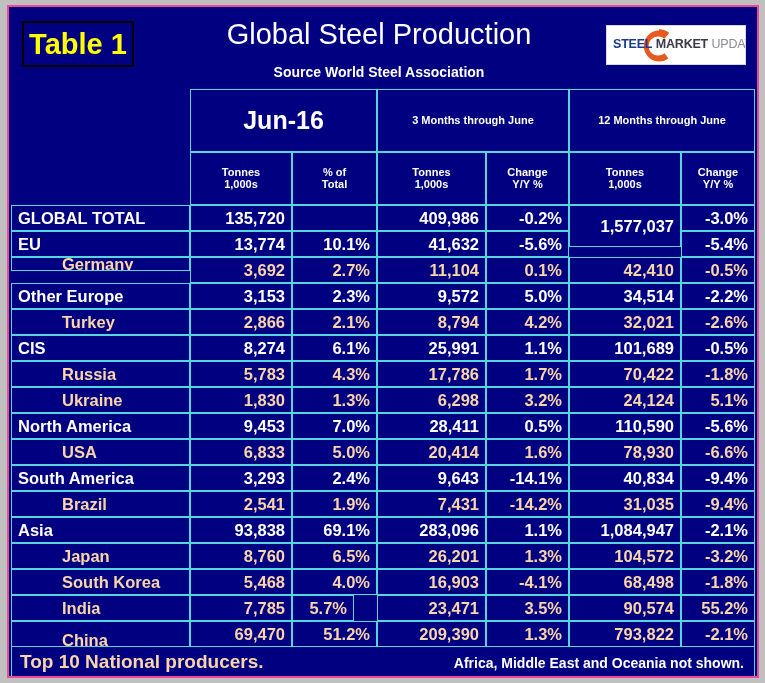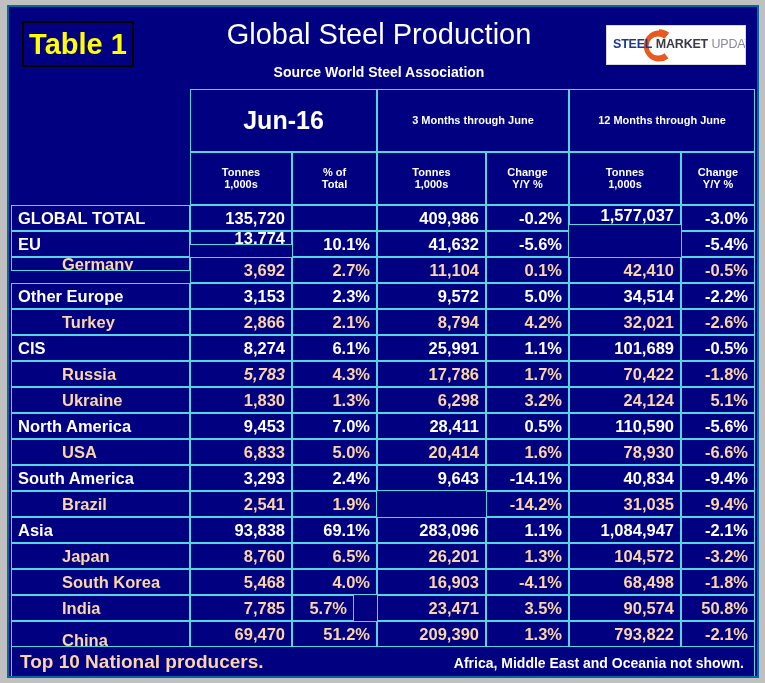--- a/index.html
+++ b/index.html
@@ -7,21 +7,21 @@
     width: 765px; height: 683px;
     background: #c0c0c0;
     font-family: "Liberation Sans", sans-serif;
     overflow: hidden;
   }
   #frame {
     position: absolute;
     left: 7px; top: 5px;
     width: 752px; height: 673px;
     background: #000080;
-    border: 2px solid #0369a1;
+    border: 2px solid #ec4899;
     overflow: hidden;
   }
   
   #header-band {
     position: absolute; left: 0; top: 0;
     width: 748px; height: 80px;
   }
   #table-badge {
     position: absolute; left: 13px; top: 14px;
     width: 112px; height: 46px;
@@ -200,24 +200,24 @@
       </div>
       <div class="cell hdr hdr-2line" style="left: 672px; top: 145px; width: 74px; height: 53px;">
         <div>Change</div>
         <div>Y/Y %</div>
       </div>
       <div class="cell lbl region" style="left: 2px; top: 198px; width: 179px; height: 26px;">GLOBAL TOTAL</div>
       <div class="cell num region" style="left: 181px; top: 198px; width: 102px; height: 26px; padding-left: 38px;">135,720</div>
       <div class="cell num region" style="left: 283px; top: 198px; width: 85px; height: 26px;"></div>
       <div class="cell num region" style="left: 368px; top: 198px; width: 109px; height: 26px;">409,986</div>
       <div class="cell num region" style="left: 477px; top: 198px; width: 83px; height: 26px;">-0.2%</div>
-      <div class="cell num region" style="left: 560px; top: 198px; width: 112px; height: 20px;">1,577,037</div>
+      <div class="cell num region" style="left: 560px; top: 198px; width: 112px; height: 42px;">1,577,037</div>
       <div class="cell num region" style="left: 672px; top: 198px; width: 74px; height: 26px;">-3.0%</div>
       <div class="cell lbl region" style="left: 2px; top: 224px; width: 179px; height: 26px;">EU</div>
-      <div class="cell num region" style="left: 181px; top: 224px; width: 102px; height: 14px;">13,774</div>
+      <div class="cell num region" style="left: 181px; top: 224px; width: 102px; height: 26px;">13,774</div>
       <div class="cell num region" style="left: 283px; top: 224px; width: 85px; height: 26px;">10.1%</div>
       <div class="cell num region" style="left: 368px; top: 224px; width: 109px; height: 26px;">41,632</div>
       <div class="cell num region" style="left: 477px; top: 224px; width: 83px; height: 26px;">-5.6%</div>
       <div class="cell num region" style="left: 560px; top: 224px; width: 112px; height: 26px; margin-top: 33px;">160,642</div>
       <div class="cell num region" style="left: 672px; top: 224px; width: 74px; height: 26px;">-5.4%</div>
       <div class="cell lbl country" style="left: 2px; top: 250px; width: 179px; height: 14px;">Germany</div>
       <div class="cell num country" style="left: 181px; top: 250px; width: 102px; height: 26px;">3,692</div>
       <div class="cell num country" style="left: 283px; top: 250px; width: 85px; height: 26px;">2.7%</div>
       <div class="cell num country" style="left: 368px; top: 250px; width: 109px; height: 26px;">11,104</div>
       <div class="cell num country" style="left: 477px; top: 250px; width: 83px; height: 26px;">0.1%</div>
@@ -238,21 +238,21 @@
       <div class="cell num country" style="left: 560px; top: 302px; width: 112px; height: 26px;">32,021</div>
       <div class="cell num country" style="left: 672px; top: 302px; width: 74px; height: 26px;">-2.6%</div>
       <div class="cell lbl region" style="left: 2px; top: 328px; width: 179px; height: 26px;">CIS</div>
       <div class="cell num region" style="left: 181px; top: 328px; width: 102px; height: 26px;">8,274</div>
       <div class="cell num region" style="left: 283px; top: 328px; width: 85px; height: 26px;">6.1%</div>
       <div class="cell num region" style="left: 368px; top: 328px; width: 109px; height: 26px;">25,991</div>
       <div class="cell num region" style="left: 477px; top: 328px; width: 83px; height: 26px;">1.1%</div>
       <div class="cell num region" style="left: 560px; top: 328px; width: 112px; height: 26px;">101,689</div>
       <div class="cell num region" style="left: 672px; top: 328px; width: 74px; height: 26px;">-0.5%</div>
       <div class="cell lbl country" style="left: 2px; top: 354px; width: 179px; height: 26px;">Russia</div>
-      <div class="cell num country" style="left: 181px; top: 354px; width: 102px; height: 26px; font-style: italic;">5,783</div>
+      <div class="cell num country" style="left: 181px; top: 354px; width: 102px; height: 26px;">5,783</div>
       <div class="cell num country" style="left: 283px; top: 354px; width: 85px; height: 26px;">4.3%</div>
       <div class="cell num country" style="left: 368px; top: 354px; width: 109px; height: 26px;">17,786</div>
       <div class="cell num country" style="left: 477px; top: 354px; width: 83px; height: 26px;">1.7%</div>
       <div class="cell num country" style="left: 560px; top: 354px; width: 112px; height: 26px;">70,422</div>
       <div class="cell num country" style="left: 672px; top: 354px; width: 74px; height: 26px;">-1.8%</div>
       <div class="cell lbl country" style="left: 2px; top: 380px; width: 179px; height: 26px;">Ukraine</div>
       <div class="cell num country" style="left: 181px; top: 380px; width: 102px; height: 26px;">1,830</div>
       <div class="cell num country" style="left: 283px; top: 380px; width: 85px; height: 26px;">1.3%</div>
       <div class="cell num country" style="left: 368px; top: 380px; width: 109px; height: 26px;">6,298</div>
       <div class="cell num country" style="left: 477px; top: 380px; width: 83px; height: 26px;">3.2%</div>
@@ -275,20 +275,21 @@
       <div class="cell lbl region" style="left: 2px; top: 458px; width: 179px; height: 26px;">South America</div>
       <div class="cell num region" style="left: 181px; top: 458px; width: 102px; height: 26px;">3,293</div>
       <div class="cell num region" style="left: 283px; top: 458px; width: 85px; height: 26px;">2.4%</div>
       <div class="cell num region" style="left: 368px; top: 458px; width: 109px; height: 26px;">9,643</div>
       <div class="cell num region" style="left: 477px; top: 458px; width: 83px; height: 26px;">-14.1%</div>
       <div class="cell num region" style="left: 560px; top: 458px; width: 112px; height: 26px;">40,834</div>
       <div class="cell num region" style="left: 672px; top: 458px; width: 74px; height: 26px;">-9.4%</div>
       <div class="cell lbl country" style="left: 2px; top: 484px; width: 179px; height: 26px;">Brazil</div>
       <div class="cell num country" style="left: 181px; top: 484px; width: 102px; height: 26px;">2,541</div>
       <div class="cell num country" style="left: 283px; top: 484px; width: 85px; height: 26px;">1.9%</div>
+      <div class="cell num country" style="left: 368px; top: 484px; width: 109px; height: 26px;">7,431</div>
       <div class="cell num country" style="left: 477px; top: 484px; width: 83px; height: 26px;">-14.2%</div>
       <div class="cell num country" style="left: 560px; top: 484px; width: 112px; height: 26px;">31,035</div>
       <div class="cell num country" style="left: 672px; top: 484px; width: 74px; height: 26px;">-9.4%</div>
       <div class="cell lbl region" style="left: 2px; top: 510px; width: 179px; height: 26px;">Asia</div>
       <div class="cell num region" style="left: 181px; top: 510px; width: 102px; height: 26px;">93,838</div>
       <div class="cell num region" style="left: 283px; top: 510px; width: 85px; height: 26px;">69.1%</div>
       <div class="cell num region" style="left: 368px; top: 510px; width: 109px; height: 26px;">283,096</div>
       <div class="cell num region" style="left: 477px; top: 510px; width: 83px; height: 26px;">1.1%</div>
       <div class="cell num region" style="left: 560px; top: 510px; width: 112px; height: 26px;">1,084,947</div>
       <div class="cell num region" style="left: 672px; top: 510px; width: 74px; height: 26px;">-2.1%</div>
@@ -305,21 +306,21 @@
       <div class="cell num country" style="left: 368px; top: 562px; width: 109px; height: 26px;">16,903</div>
       <div class="cell num country" style="left: 477px; top: 562px; width: 83px; height: 26px;">-4.1%</div>
       <div class="cell num country" style="left: 560px; top: 562px; width: 112px; height: 26px;">68,498</div>
       <div class="cell num country" style="left: 672px; top: 562px; width: 74px; height: 26px;">-1.8%</div>
       <div class="cell lbl country" style="left: 2px; top: 588px; width: 179px; height: 26px;">India</div>
       <div class="cell num country" style="left: 181px; top: 588px; width: 102px; height: 26px;">7,785</div>
       <div class="cell num country" style="left: 283px; top: 588px; width: 62px; height: 26px;">5.7%</div>
       <div class="cell num country" style="left: 368px; top: 588px; width: 109px; height: 26px;">23,471</div>
       <div class="cell num country" style="left: 477px; top: 588px; width: 83px; height: 26px;">3.5%</div>
       <div class="cell num country" style="left: 560px; top: 588px; width: 112px; height: 26px;">90,574</div>
-      <div class="cell num country" style="left: 672px; top: 588px; width: 74px; height: 26px;">50.8%</div>
+      <div class="cell num country" style="left: 672px; top: 588px; width: 74px; height: 26px;">55.2%</div>
       <div class="cell lbl country" style="left: 2px; top: 614px; width: 179px; height: 38px;">China</div>
       <div class="cell num country" style="left: 181px; top: 614px; width: 102px; height: 26px;">69,470</div>
       <div class="cell num country" style="left: 283px; top: 614px; width: 85px; height: 26px;">51.2%</div>
       <div class="cell num country" style="left: 368px; top: 614px; width: 109px; height: 26px;">209,390</div>
       <div class="cell num country" style="left: 477px; top: 614px; width: 83px; height: 26px;">1.3%</div>
       <div class="cell num country" style="left: 560px; top: 614px; width: 112px; height: 26px;">793,822</div>
       <div class="cell num country" style="left: 672px; top: 614px; width: 74px; height: 26px;">-2.1%</div>
     </div>
 
   <div id="footer">

